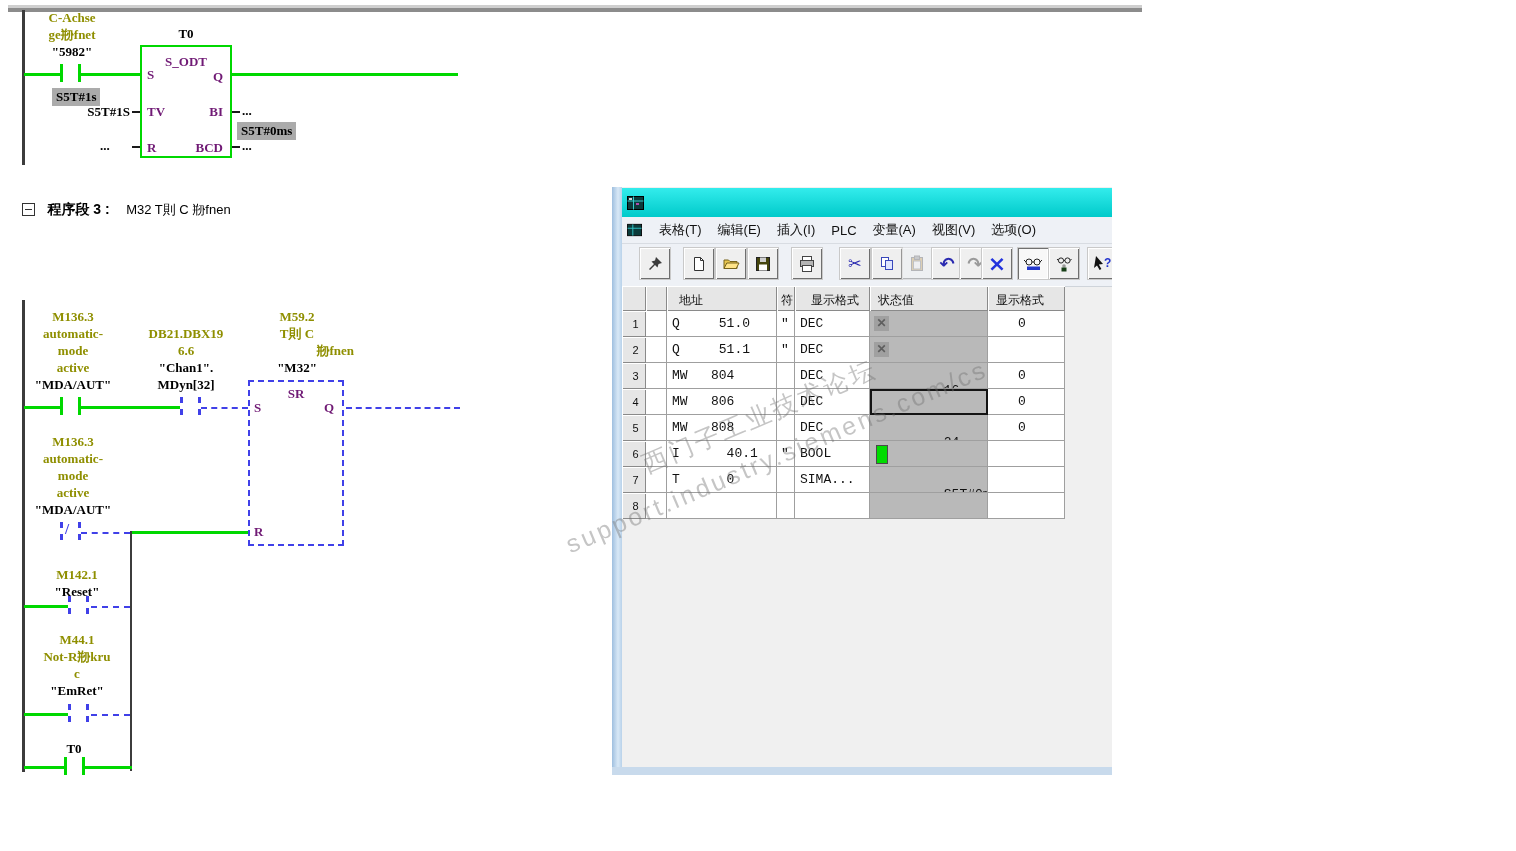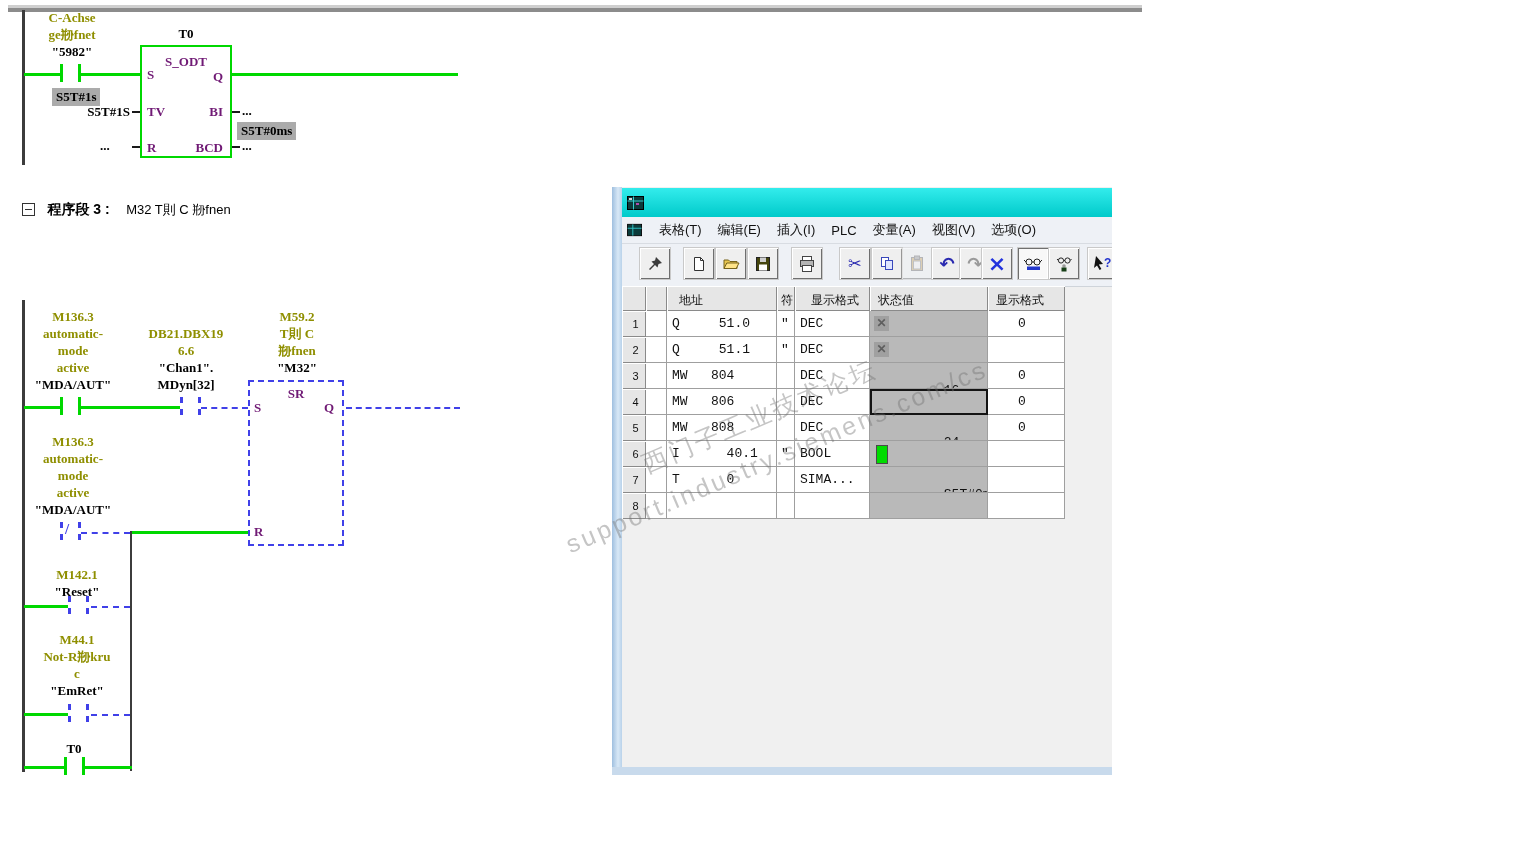--- a/index.html
+++ b/index.html
@@ -143,21 +143,21 @@
   <div class="lab olive" style="left:12px;top:360px;width:122px;">active</div>
   <div class="lab" style="left:12px;top:377px;width:122px;">"MDA/AUT"</div>
 
   <div class="lab olive" style="left:126px;top:326px;width:120px;">DB21.DBX19</div>
   <div class="lab olive" style="left:126px;top:343px;width:120px;">6.6</div>
   <div class="lab" style="left:126px;top:360px;width:120px;">"Chan1".</div>
   <div class="lab" style="left:126px;top:377px;width:120px;">MDyn[32]</div>
 
   <div class="lab olive" style="left:240px;top:309px;width:114px;">M59.2</div>
   <div class="lab olive" style="left:240px;top:326px;width:114px;">T則 C</div>
-  <div class="lab olive" style="left:240px;top:343px;width:114px;">剙fnen</div>
+  <div class="lab olive" style="left:240px;top:343px;width:114px;text-align:right;">剙fnen</div>
   <div class="lab" style="left:240px;top:360px;width:114px;">"M32"</div>
 
   <div class="hline" style="left:24px;top:406px;width:36px;"></div>
   <div class="contact" style="left:60px;top:397px;">
     <div class="cbar" style="left:0;"></div>
       <div class="cbar" style="left:18px;"></div>
   </div>
   <div class="hline" style="left:81px;top:406px;width:99px;"></div>
   <div class="contact" style="left:180px;top:397px;">
     <div class="cbar b" style="left:0;"></div>

